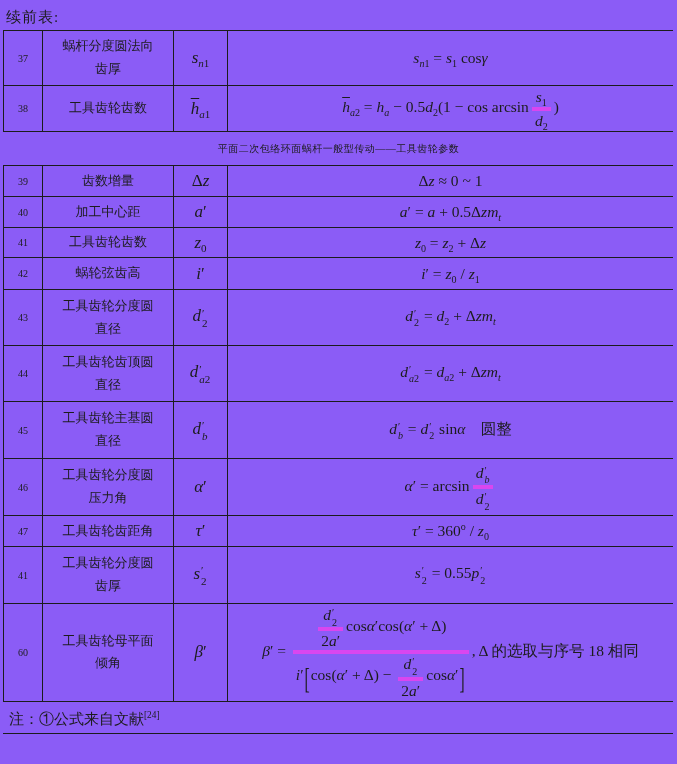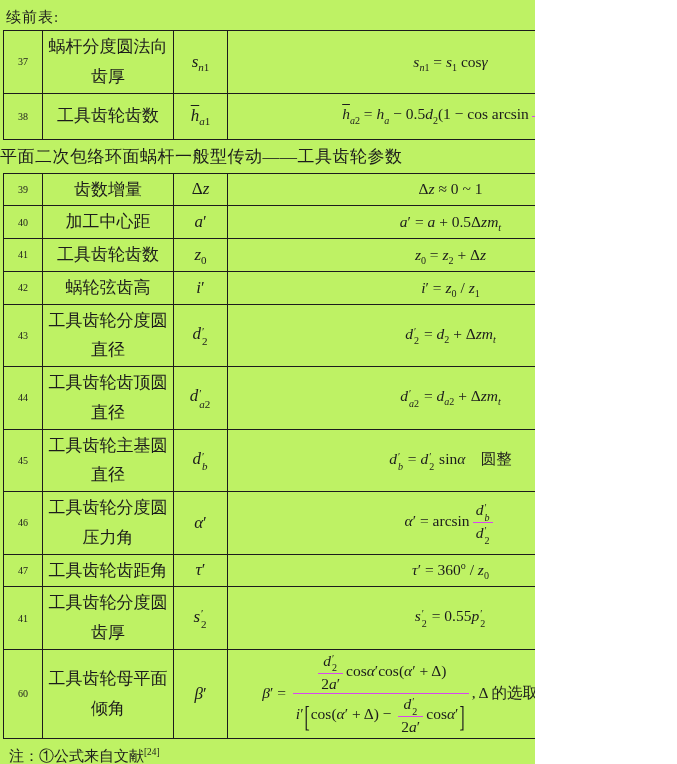--- a/index.html
+++ b/index.html
@@ -1,53 +1,53 @@
 <!DOCTYPE html>
 <html><head>
 <meta charset="utf-8">
 <style>
   html,body{margin:0;padding:0;background:#fff;}
   .page{
-    width:535px;height:764px;background:#bef264;color:#1c1c1c;
+    width:677px;height:764px;background:#8b5cf6;color:#1c1c1c;
     font-family:"Liberation Serif","DejaVu Serif",serif;
     font-size:15px;overflow:hidden;position:relative;
   }
   .cont-label{margin:6px 0 2px 6px;height:22px;line-height:22px;font-size:15px;letter-spacing:1px;}
   table.tbl{border-collapse:collapse;width:670px;margin-left:3px;table-layout:fixed;}
   table.tbl td{border:1.5px solid #1c1c1c;vertical-align:middle;text-align:center;padding:1px 2px;}
   table.tbl td.c4{border-right:0;}
   col.w1{width:39px}col.w2{width:131px}col.w3{width:54px}col.w4{width:auto}
   td.c1{font-size:10px;}
-  td.c2{font-size:17px;line-height:1.75;}
+  td.c2{font-size:13px;line-height:1.75;}
   td.c3{font-size:17px;}
   td.c4{font-size:15.5px;}
   
   #tb1 tr:nth-child(1)>td{height:52px}
   #tb1 tr:nth-child(2)>td{height:43px}
   #tb2 tr:nth-child(1)>td{height:28px}
   #tb2 tr:nth-child(2)>td{height:28px}
   #tb2 tr:nth-child(3)>td{height:27px}
   #tb2 tr:nth-child(4)>td{height:29px}
   #tb2 tr:nth-child(5)>td{height:53px}
   #tb2 tr:nth-child(6)>td{height:53px}
   #tb2 tr:nth-child(7)>td{height:54px}
   #tb2 tr:nth-child(8)>td{height:54px}
   #tb2 tr:nth-child(9)>td{height:28px}
   #tb2 tr:nth-child(10)>td{height:54px}
   #tb2 tr:nth-child(11)>td{height:54px}
   #tb2 tr:nth-child(12)>td{height:85px}
-  .section-title{height:33px;line-height:33px;text-align:left;font-size:17px;letter-spacing:.5px;}
+  .section-title{height:33px;line-height:33px;text-align:center;font-size:10px;letter-spacing:.5px;}
   .note{width:664px;margin-left:3px;padding:8px 0 4px 6px;border-bottom:1.5px solid #1c1c1c;font-size:15px;}
   .note sup{font-size:.62em;}
   
   i{font-style:italic;}
   sub,sup{font-size:.65em;line-height:0;}
   .ol{text-decoration:overline;}
   .fr{display:inline-block;vertical-align:middle;text-align:center;margin:0 3px;line-height:1.25;}
-  .fr>.fn{display:block;border-bottom:1px solid #d946ef;padding:0 3px;}
+  .fr>.fn{display:block;border-bottom:4px solid #d946ef;padding:0 3px;}
   .fr>.fd{display:block;padding:0 3px;}
   .st{display:inline-block;vertical-align:-0.55em;line-height:.95;font-size:.65em;text-align:left;padding:0 1px;}
   .st>span{display:block;}
   .bb{display:inline-block;transform:scaleY(1.9);vertical-align:middle;padding:0 1px;}
 </style>
 </head>
 <body>
 
 <div class="page">
 

